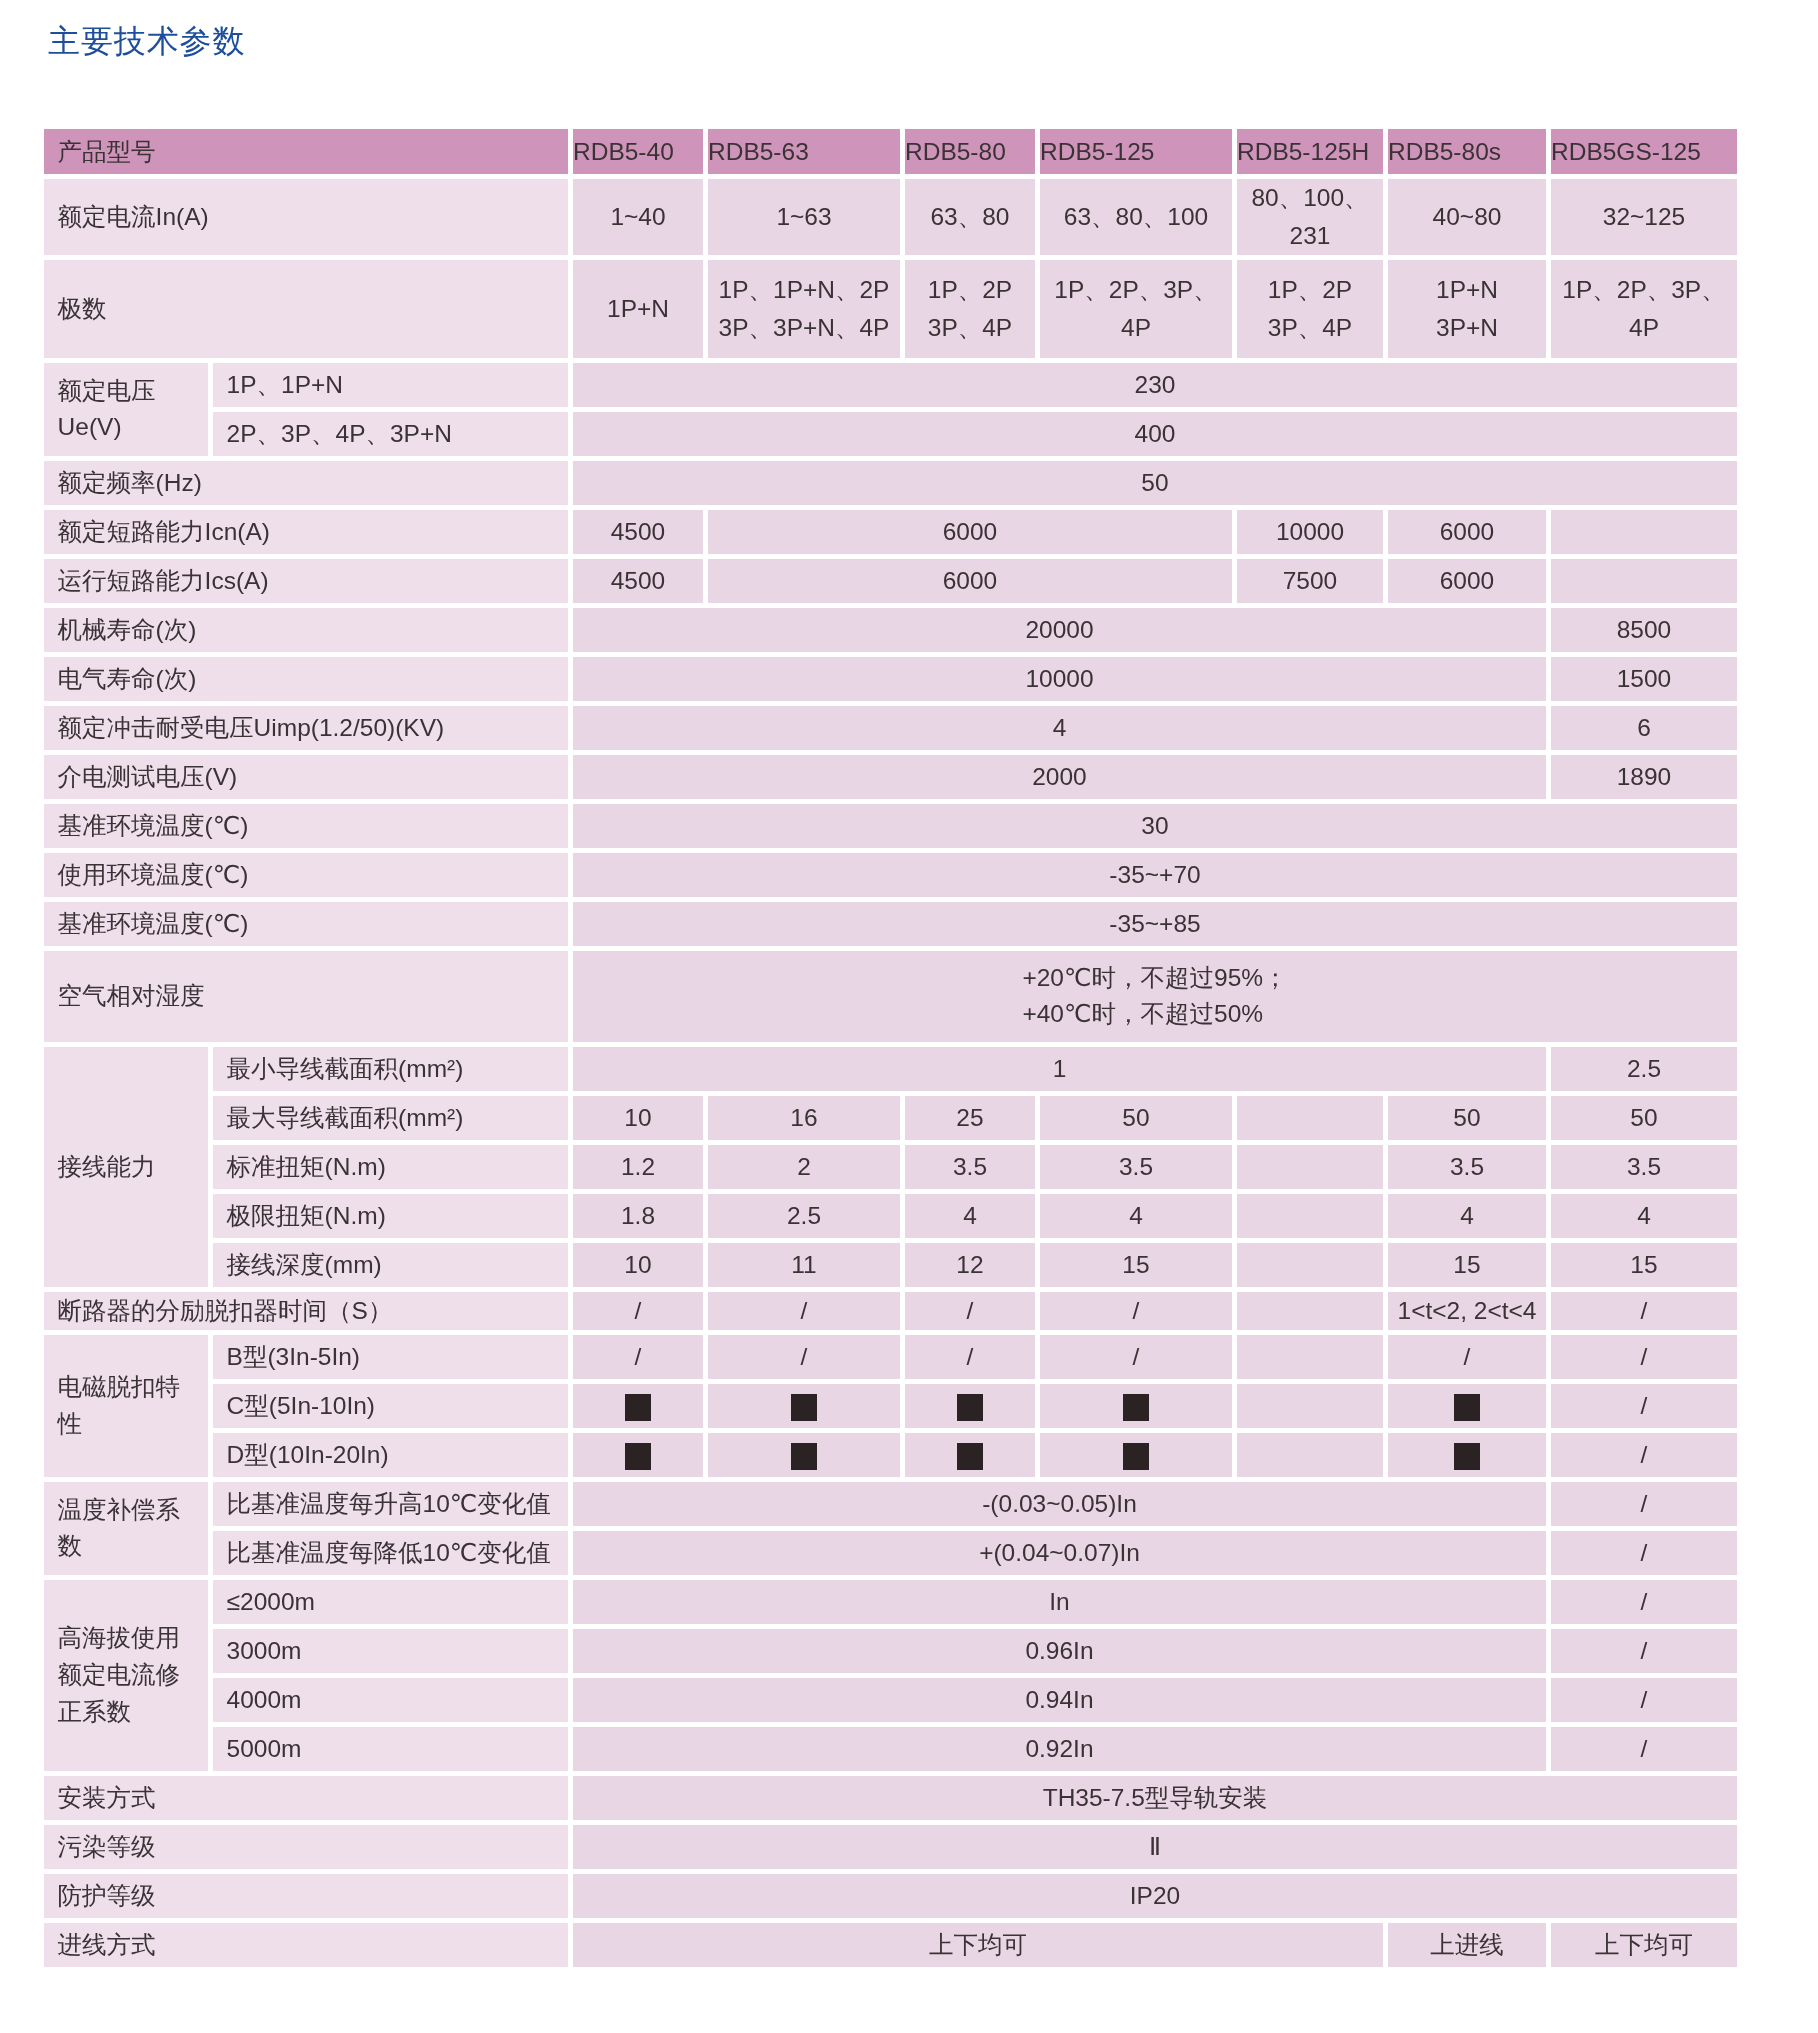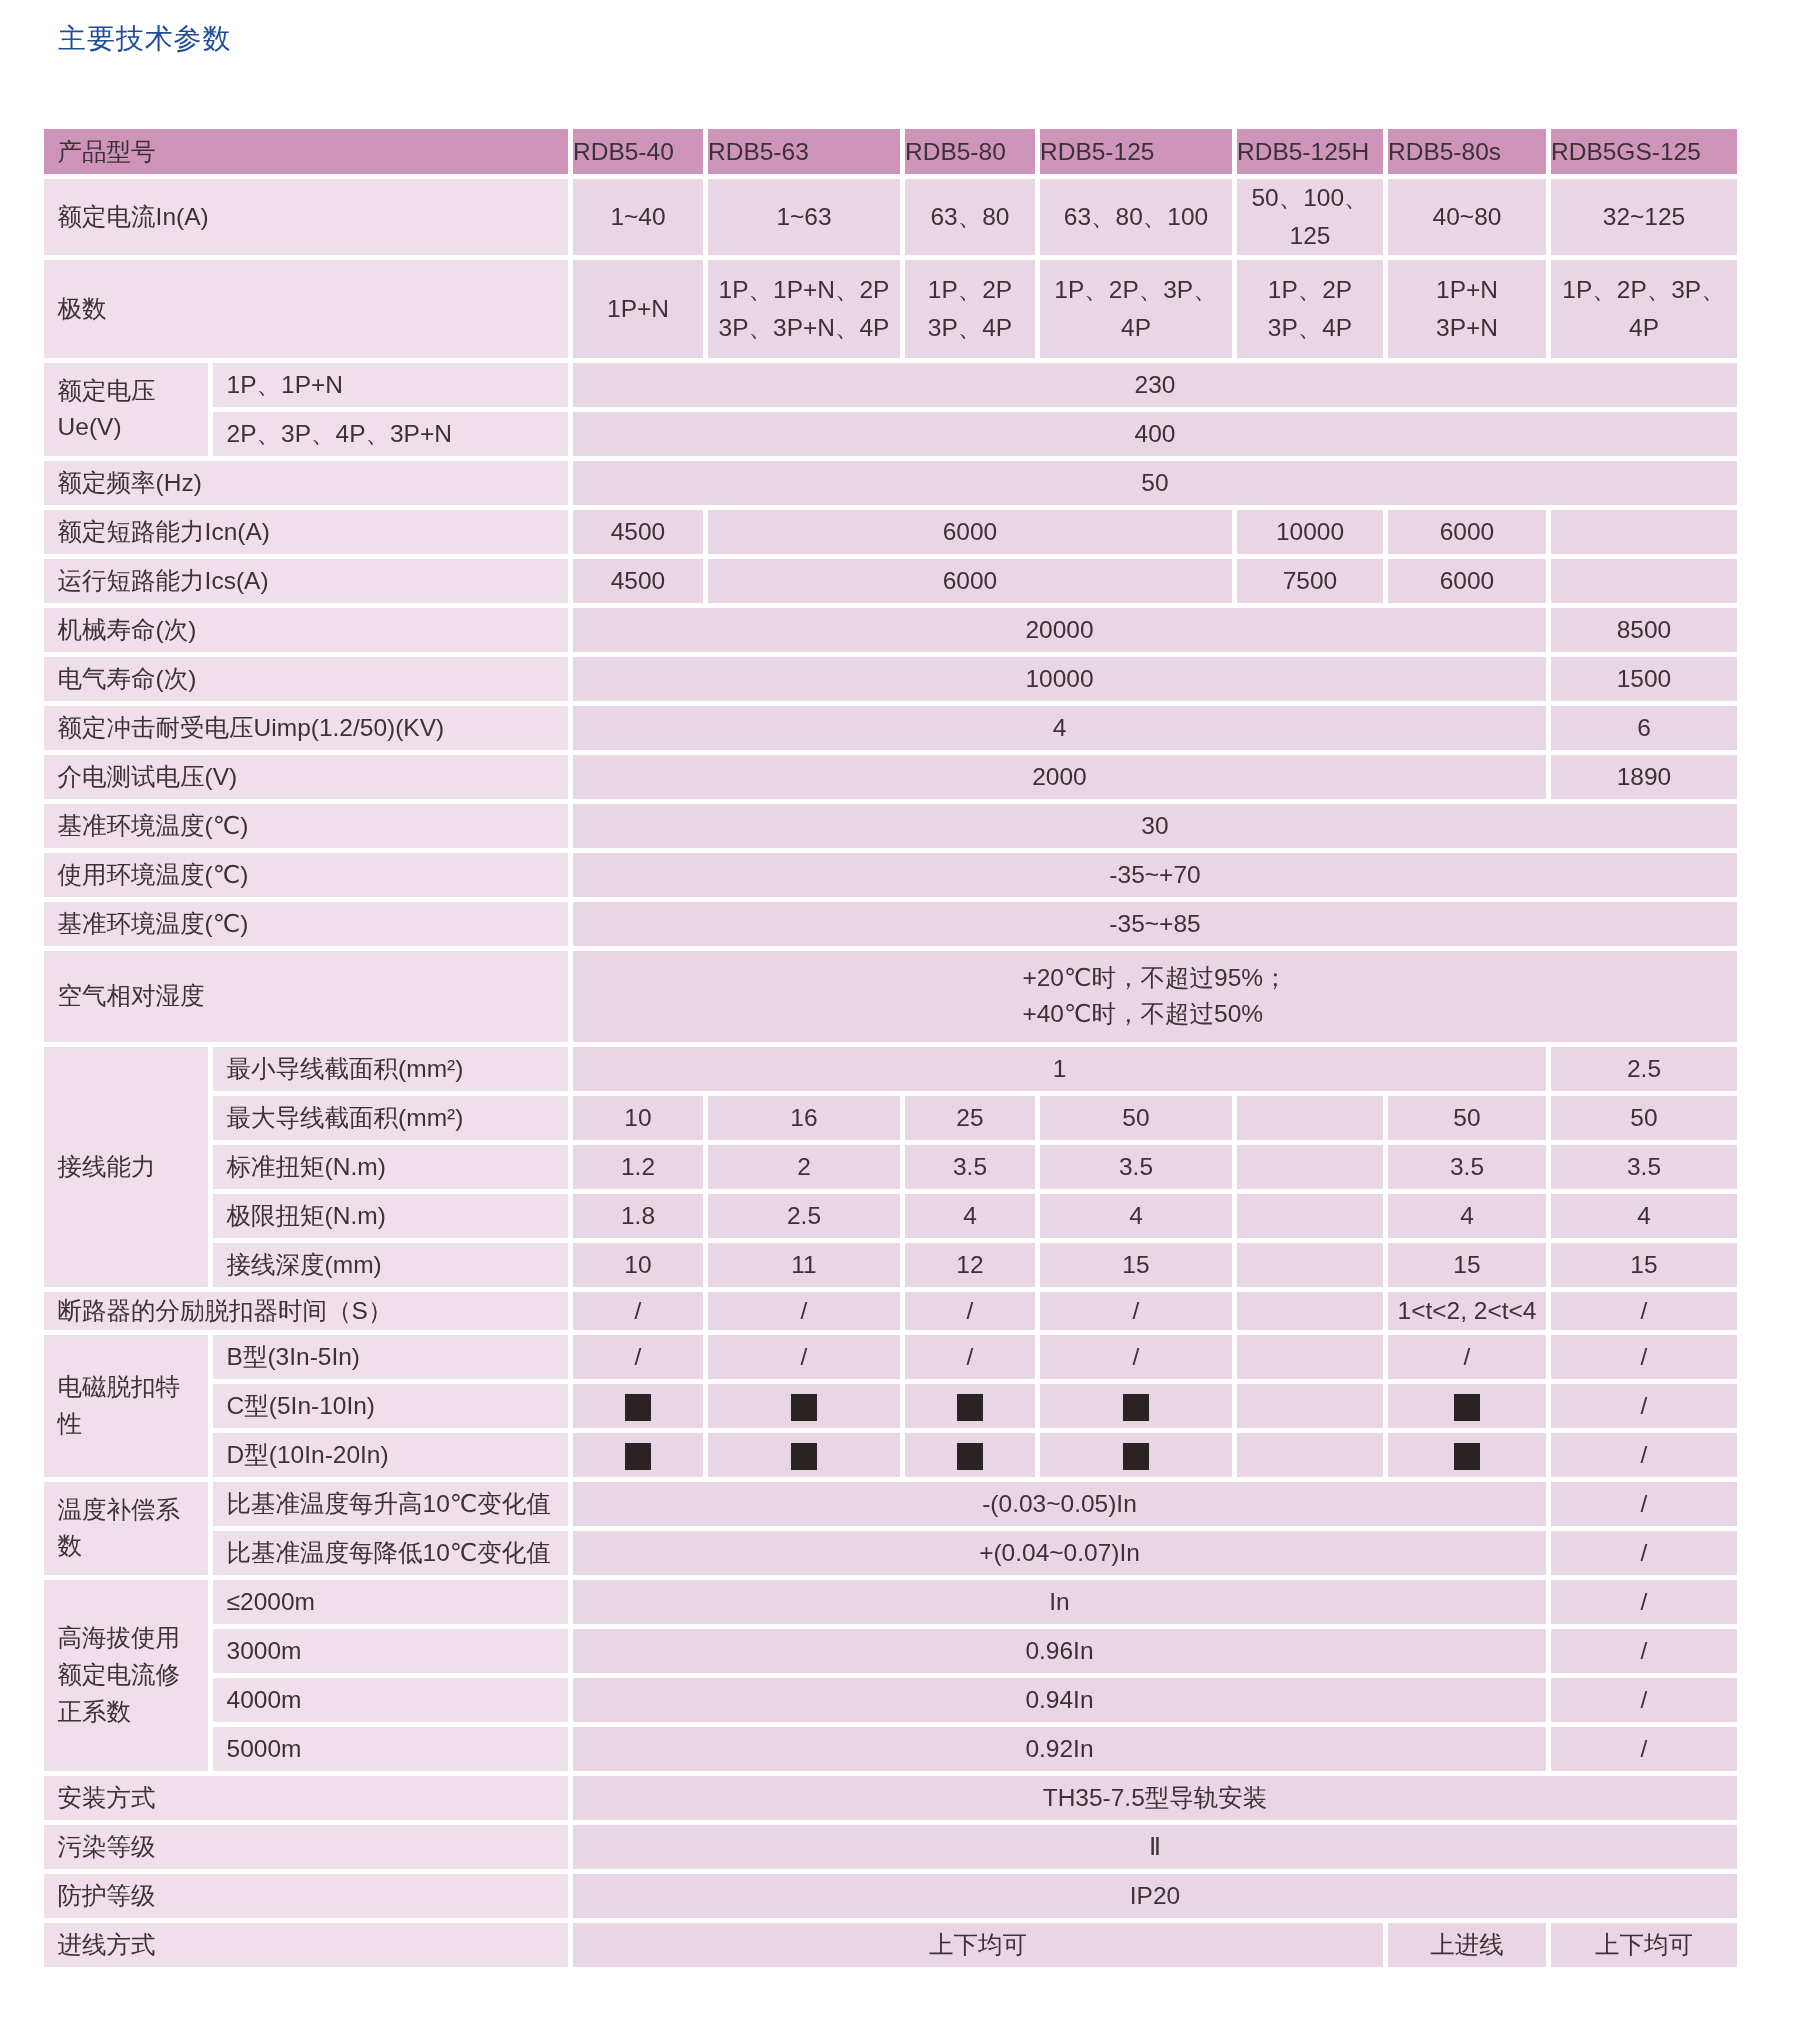--- a/index.html
+++ b/index.html
@@ -10,22 +10,22 @@
     --text:#3b3236;
     --square:#2b2224;
   }
   *{box-sizing:border-box;}
   html,body{margin:0;padding:0;}
   body{
     width:1818px;height:2034px;position:relative;background:#ffffff;
     font-family:"Liberation Sans","DejaVu Sans",sans-serif;color:var(--text);
   }
   .page-title{
-    position:absolute;left:58px;top:20px;margin:0;
-    font-size:28px;font-weight:500;color:var(--title-blue);letter-spacing:0.9px;
+    position:absolute;left:48px;top:20px;margin:0;
+    font-size:32px;font-weight:500;color:var(--title-blue);letter-spacing:0.9px;
   }
   .table-wrap{position:absolute;left:39px;top:124px;}
   table.spec{
     border-collapse:separate;border-spacing:5.5px;table-layout:fixed;
   }
   td{
     font-size:24.5px;vertical-align:middle;overflow:hidden;
     padding:0;
   }
   td.th{
@@ -70,21 +70,21 @@
           <td class="th">RDB5-125H</td>
           <td class="th">RDB5-80s</td>
           <td class="th">RDB5GS-125</td>
         </tr>
         <tr style="height: 44px;">
           <td colspan="2" class="lbl">额定电流In(A)</td>
           <td class="val">1~40</td>
           <td class="val">1~63</td>
           <td class="val">63、80</td>
           <td class="val">63、80、100</td>
-          <td class="val">50、100、125</td>
+          <td class="val">80、100、231</td>
           <td class="val">40~80</td>
           <td class="val">32~125</td>
         </tr>
         <tr style="height: 98px;">
           <td colspan="2" class="lbl">极数</td>
           <td class="val">1P+N</td>
           <td class="val">1P、1P+N、2P
 3P、3P+N、4P</td>
           <td class="val">1P、2P
 3P、4P</td>

